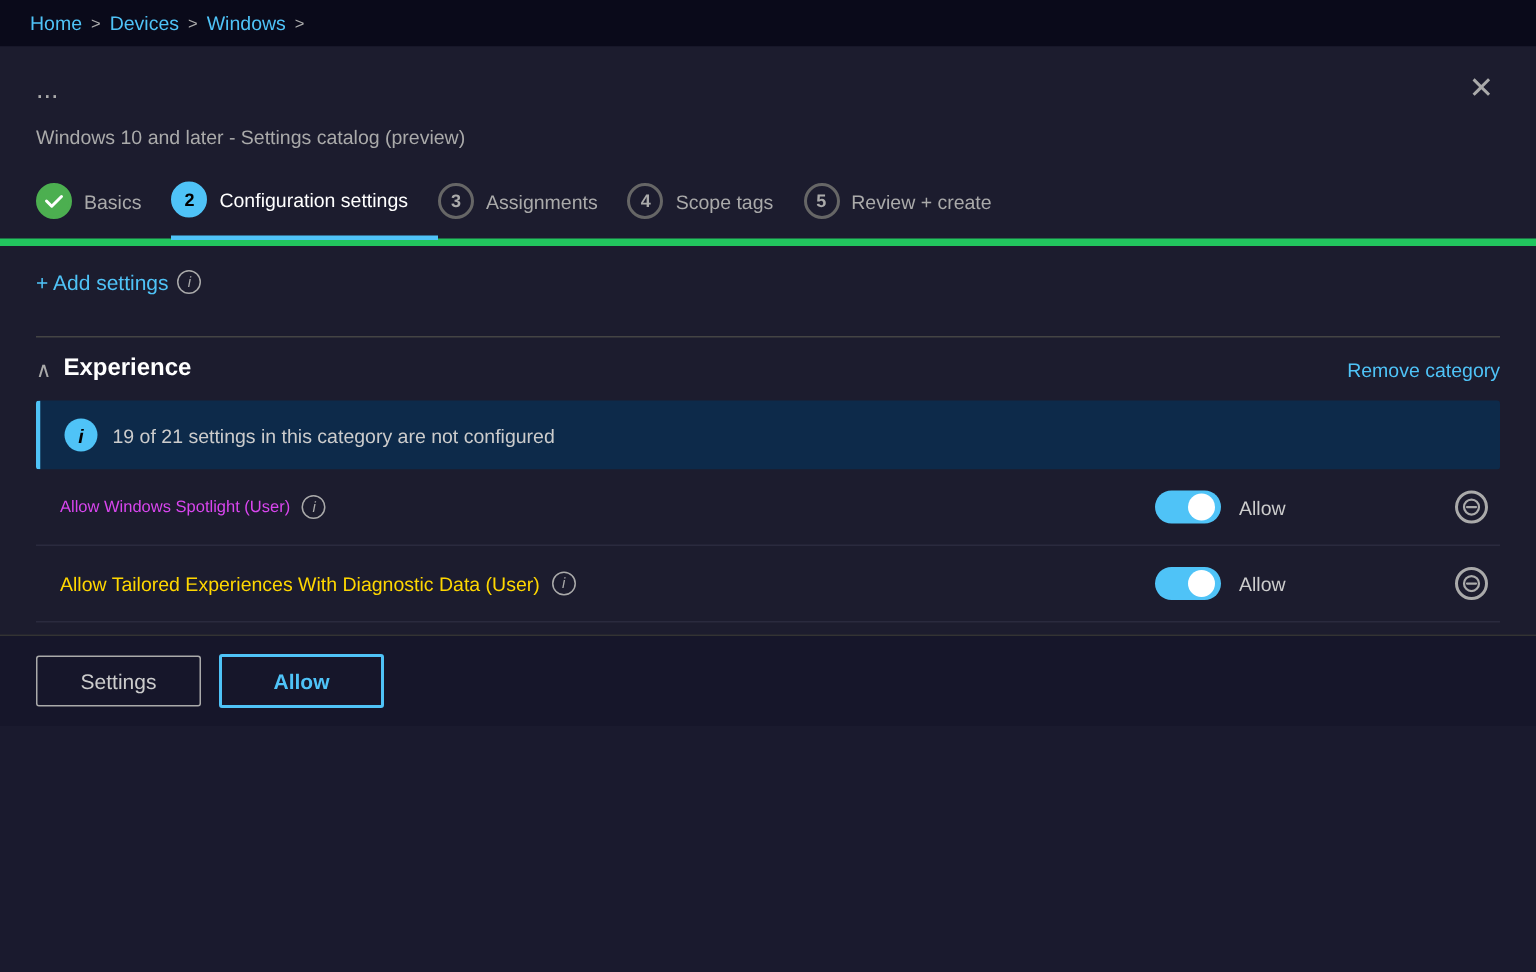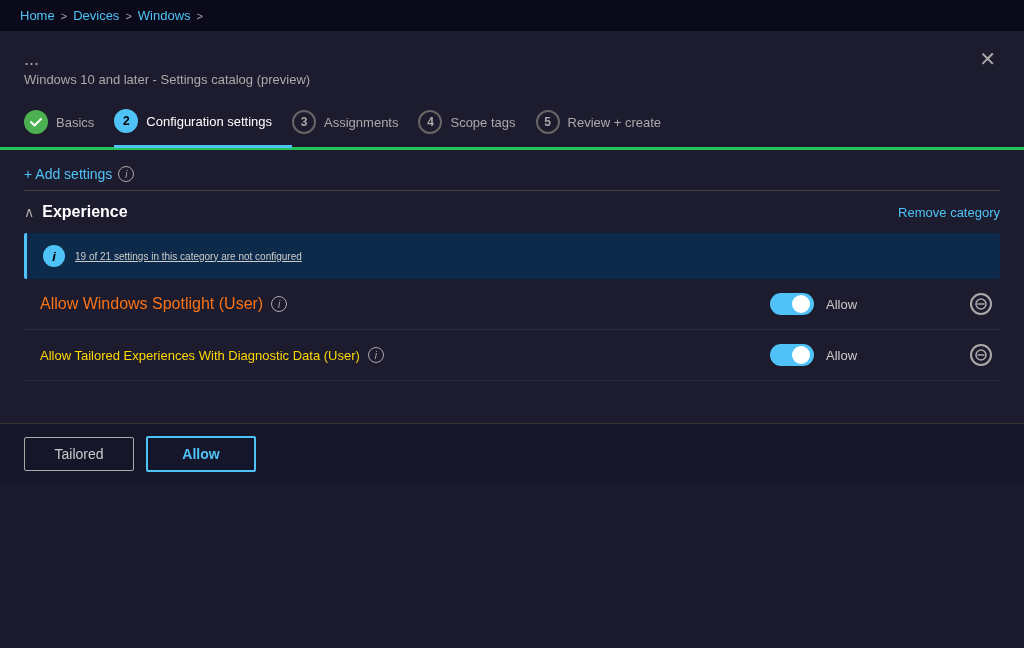--- a/index.html
+++ b/index.html
@@ -76,41 +76,41 @@
     .more-options {
       color: #aaa;
       font-size: 18px;
       cursor: pointer;
       margin-top: 4px;
     }
 
     .page-subtitle {
       font-size: 13px;
       color: #aaa;
-      margin-top: 2px;
+      margin-top: 14px;
     }
 
     .close-button {
       background: none;
       border: none;
       color: #aaa;
       font-size: 20px;
       cursor: pointer;
       padding: 4px;
       line-height: 1;
     }
 
     
     .wizard-steps {
       background: #1c1c2e;
       padding: 0 24px 0 24px;
       display: flex;
       align-items: center;
       gap: 0;
-      border-bottom: 3px solid #22c55e;
+      border-bottom: 5px solid #22c55e;
     }
 
     .step {
       display: flex;
       align-items: center;
       gap: 8px;
       padding: 12px 20px 12px 0;
       cursor: pointer;
       position: relative;
       white-space: nowrap;
@@ -168,21 +168,21 @@
       padding: 16px 24px;
     }
 
     .add-settings-link {
       color: #4fc3f7;
       font-size: 14px;
       cursor: pointer;
       display: flex;
       align-items: center;
       gap: 6px;
-      margin-bottom: 8px;
+      margin-bottom: 28px;
     }
 
     .info-icon-small {
       display: inline-flex;
       align-items: center;
       justify-content: center;
       width: 16px;
       height: 16px;
       border-radius: 50%;
       border: 1px solid #aaa;
@@ -250,23 +250,22 @@
       align-items: center;
       justify-content: center;
       font-size: 13px;
       color: #000;
       font-weight: 700;
       font-style: italic;
       flex-shrink: 0;
     }
 
     .info-banner-text {
-      font-size: 10px;
+      font-size: 13px;
       color: #ccc;
-      text-decoration: underline;
     }
 
     
     .settings-list {
       background: #1c1c2e;
     }
 
     .setting-row {
       display: flex;
       align-items: center;
@@ -275,22 +274,22 @@
     }
 
     .setting-label-col {
       flex: 1;
       display: flex;
       align-items: center;
       gap: 8px;
     }
 
     .setting-label {
-      font-size: 16px;
-      color: #f97316;
+      font-size: 11px;
+      color: #d946ef;
     }
 
     .setting-label-yellow {
       color: #ffd700;
       font-size: 13px;
     }
 
     .setting-control-col {
       display: flex;
       align-items: center;
@@ -520,17 +519,17 @@
             <circle cx="6" cy="6" r="5" stroke="#aaa" stroke-width="1.5"></circle>
             <path d="M3 6h6" stroke="#aaa" stroke-width="1.5" stroke-linecap="round"></path>
           </svg>
         </div>
       </div>
 
     </div>
   </div>
 
   <div class="footer">
-    <button class="btn-previous">Tailored</button>
+    <button class="btn-previous">Settings</button>
     <button class="btn-next">Allow</button>
   </div>
 
 </div>
 
 </body></html>

